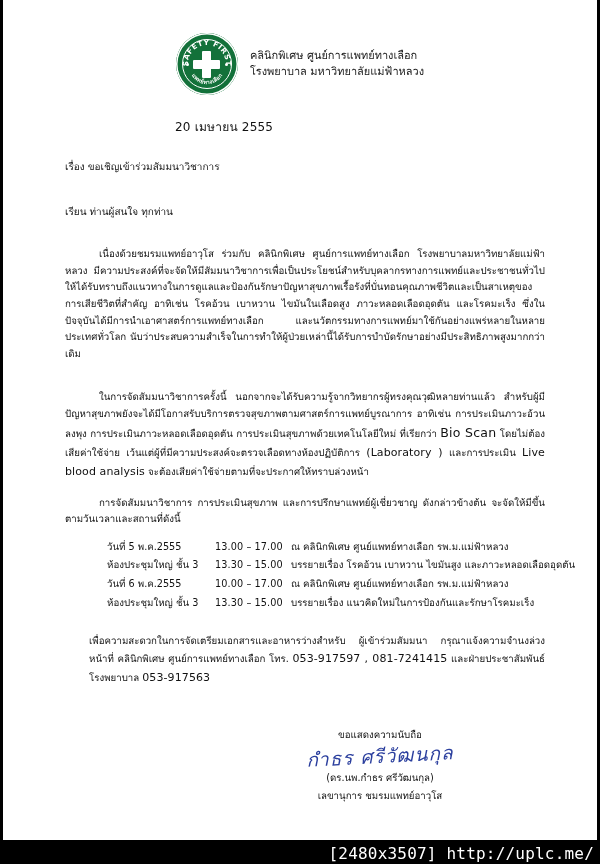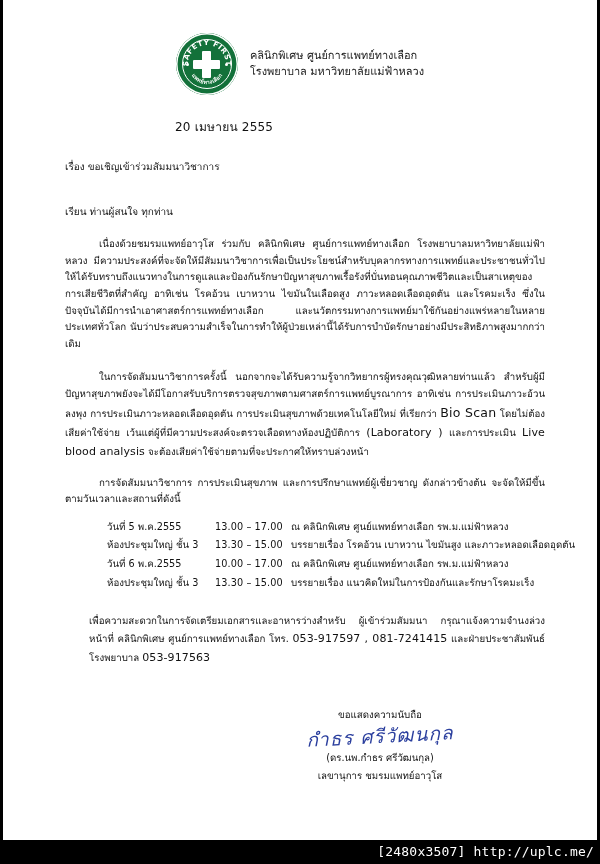--- a/index.html
+++ b/index.html
@@ -112,21 +112,21 @@
     display: flex;
     gap: 3px;
     font-size: 10px;
   }
   .field-row.subject { margin-top: 20px; }
   .field-row.salutation { margin-top: 28px; }
   .field-label { flex: 0 0 auto; }
   .field-value { flex: 1 1 auto; }
 
   .para {
-    margin-top: 16px;
+    margin-top: 26px;
     text-indent: 34px;
   }
   .para.tight { margin-top: 13px; }
 
   .latin-big {
     font-size: 12.5px;
     letter-spacing: .2px;
   }
   .latin-mid {
     font-size: 11px;
@@ -178,21 +178,21 @@
     width: 600px;
     height: 24px;
     background: #000000;
   }
   #footer-caption {
     position: absolute;
     right: 6px;
     top: 4px;
     color: #ffffff;
     font-family: "DejaVu Sans Mono", "Liberation Mono", monospace;
-    font-size: 13px;
+    font-size: 16px;
     letter-spacing: .2px;
     white-space: nowrap;
   }
 </style>
 </head>
 <body>
 
 <div id="page-sheet">
 
   <div id="letterhead">

